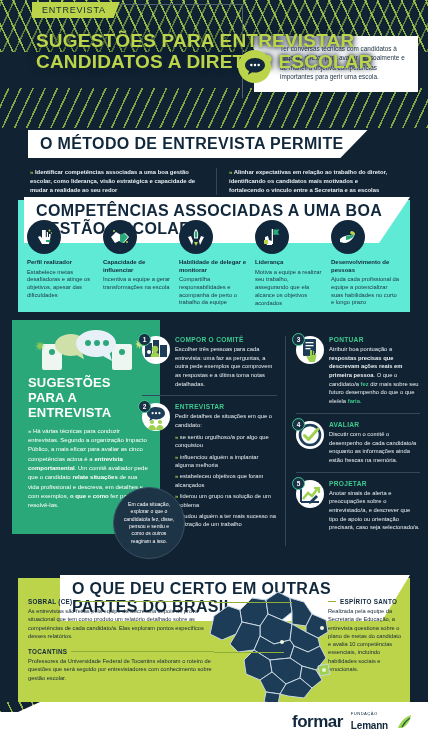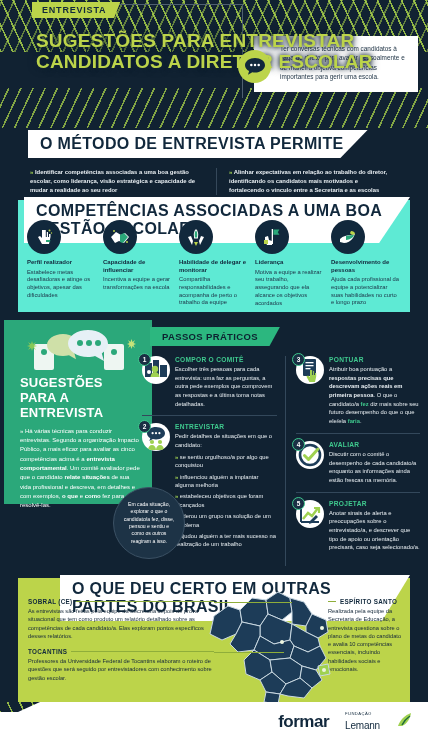--- a/index.html
+++ b/index.html
@@ -26,21 +26,21 @@
     background:repeating-linear-gradient(-65deg,#a8d14a 0 1.6px,transparent 1.6px 11px);
     opacity:.75;}
   .stripes.bottom{top:702px;height:38px;
     background:repeating-linear-gradient(65deg,#a8d14a 0 1.6px,transparent 1.6px 11px);
     opacity:.85;}
 
   
   .tag{
     position:absolute;top:2px;left:32px;z-index:6;
     background:#bcd44a;color:#11283c;
-    font-size:9px;font-weight:bold;letter-spacing:.8px;
+    font-size:9px;font-weight:normal;letter-spacing:.8px;
     padding:3px 14px 3px 10px;
     clip-path:polygon(0 0,100% 0,93% 100%,0 100%);
   }
 
   
   .frame-line{position:absolute;top:4px;left:103px;width:140px;height:1px;background:#4f6070;z-index:4;}
   .frame-line2{position:absolute;top:4px;left:242px;width:1px;height:94px;background:#4f6070;z-index:4;}
 
   
   .hero-title{
@@ -88,21 +88,21 @@
   .comp-item{width:74px;padding:0 3px;}
   .comp-icon{
     width:34px;height:34px;border-radius:50%;background:#11283c;
     display:flex;align-items:center;justify-content:center;margin-bottom:5px;
   }
   .comp-title{font-size:6px;font-weight:bold;color:#11283c;line-height:1.25;margin-bottom:2px;}
   .comp-desc{font-size:5.8px;color:#1c3347;line-height:1.35;}
 
   
   .teal-panel{
-    position:absolute;top:320px;left:4px;width:148px;height:184px;
+    position:absolute;top:320px;left:12px;width:148px;height:214px;
     background:#2ba87a;z-index:4;padding:56px 12px 6px 16px;
   }
   .teal-art{position:absolute;top:8px;left:12px;width:126px;height:52px;}
   .teal-title{font-size:13px;font-weight:bold;color:#ffffff;line-height:1.15;margin-bottom:6px;letter-spacing:.2px;}
   .teal-body{font-size:6px;line-height:1.55;color:#ffffff;}
   .teal-body b{font-weight:bold;}
 
   
   .callout{
     position:absolute;top:487px;left:113px;width:72px;height:72px;border-radius:50%;
@@ -149,25 +149,25 @@
   .reg-text{font-size:5.7px;line-height:1.45;color:#16293a;}
   .reg.sobral{top:20px;left:10px;width:186px;}
   .reg.tocantins{top:70px;left:10px;width:186px;}
   .reg.es{top:20px;right:8px;width:74px;}
   .map-wrap{position:absolute;top:10px;left:176px;width:150px;height:120px;}
   .connector{position:absolute;background:#8fae3a;}
 
   
   .footer{position:absolute;top:702px;left:0;width:428px;height:38px;background:#ffffff;z-index:6;
     clip-path:polygon(0 10px,18px 10px,40px 0,428px 0,428px 38px,0 38px);}
-  .logos{position:absolute;top:712px;right:16px;display:flex;gap:16px;z-index:7;margin-left:12px;}
+  .logos{position:absolute;top:712px;right:16px;display:flex;align-items:center;gap:8px;z-index:7;margin-left:12px;}
   .logo-formar{font-size:17px;font-weight:bold;color:#11283c;letter-spacing:-.5px;}
   .logo-lemann{line-height:1;}
   .logo-lemann .fund{font-size:4.2px;color:#11283c;letter-spacing:.4px;display:block;}
-  .logo-lemann .nm{font-size:10px;font-weight:normal;color:#11283c;letter-spacing:-.2px;}
+  .logo-lemann .nm{font-size:10px;font-weight:bold;color:#11283c;letter-spacing:-.2px;}
 </style>
 </head>
 <body>
 
 <div class="page">
 
   <div class="stripes top"></div>
   <div class="stripes top2"></div>
   <div class="stripes band2"></div>
   <div class="stripes bottom"></div>
@@ -296,21 +296,20 @@
       <span class="bullet" style="color:#d6efe2">»</span>
       <span>Há várias técnicas para conduzir entrevistas. Segundo a organização Impacto Público, a mais eficaz para avaliar as cinco competências acima é a </span><b>entrevista comportamental</b><span>. Um comitê avaliador pede que o candidato </span><b>relate situações</b><span> de sua vida profissional e descreva, em detalhes e com exemplos, </span><b>o que</b><span> e </span><b>como</b><span> fez para resolvê-las.</span>
     </div>
   </aside>
 
   <div class="callout">
     <span>Em cada situação, explorar o que o candidato/a fez, disse, pensou e sentiu e como os outros reagiram a isso.</span>
   </div>
 
   <section class="passos">
-    <div class="bnr banner teal">PASSOS PRÁTICOS</div>
 
     <div class="passos-cols">
 
       <div class="pcol">
 
         <div class="step">
           <div class="step-badge">
             <div class="step-num">1</div>
             <div class="step-circle">
               <svg width="26" height="26" viewBox="0 0 26 26">

